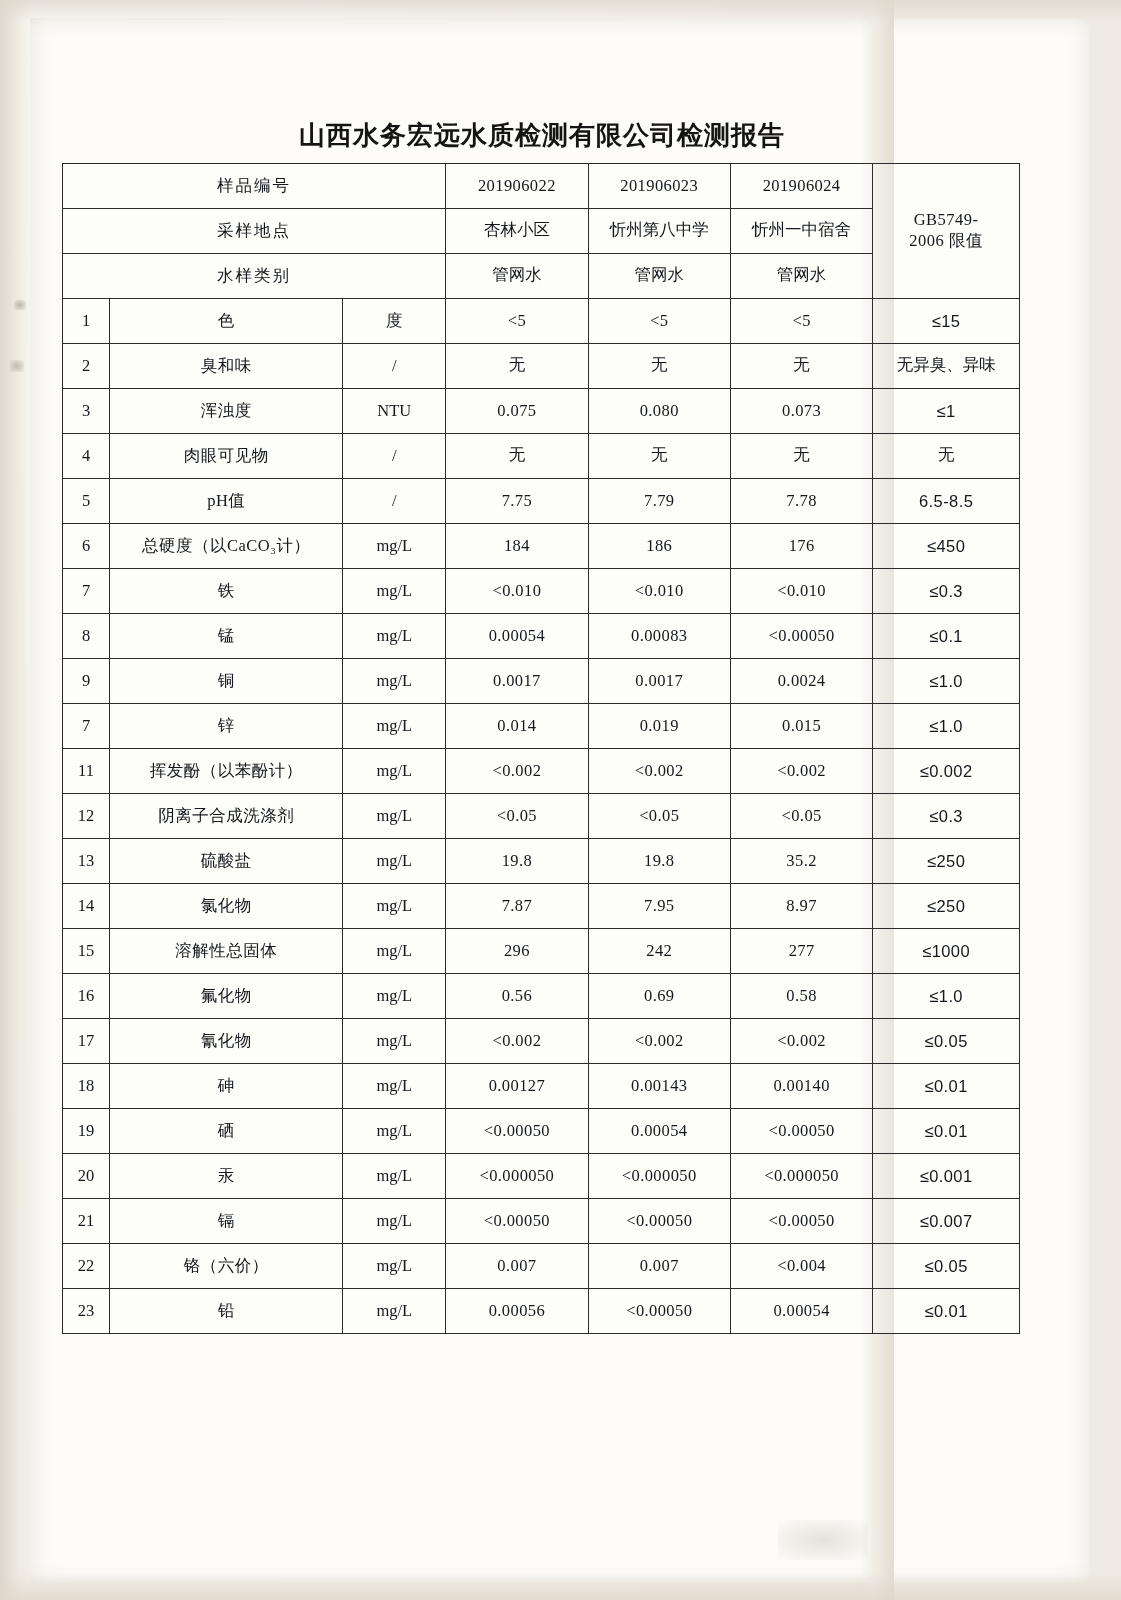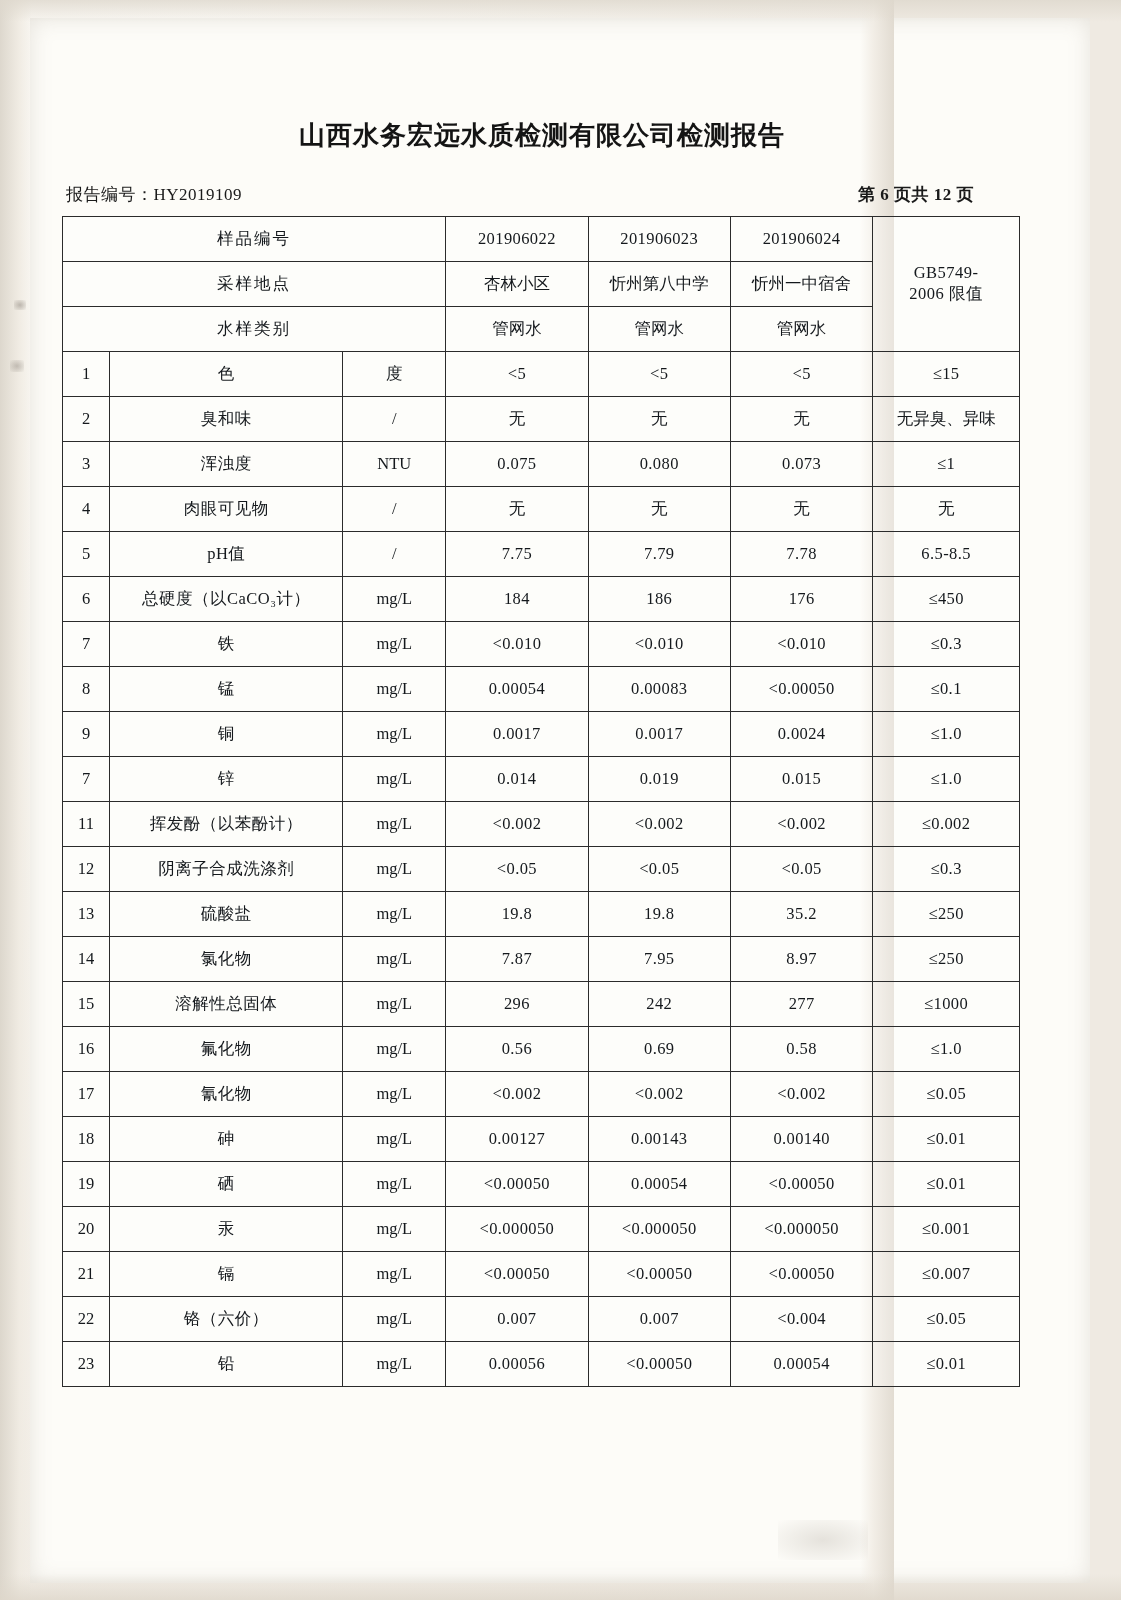--- a/index.html
+++ b/index.html
@@ -125,26 +125,26 @@
   td.unit {
     font-size: 15.5px;
     font-family: "Liberation Serif", serif;
   }
   td.val {
     font-family: "Liberation Serif", serif;
     font-size: 16px;
     letter-spacing: .4px;
   }
   td.lim {
-    font-family: Liberation Serif, serif;
+    font-family: Liberation Sans, sans-serif;
     font-size: 16px;
     letter-spacing: .4px;
   }
   td.cn-val {
-    font-family: Liberation Serif, serif;
+    font-family: Liberation Mono, monospace;
     font-size: 16px;
   }
   .col-idx   { width: 44px; }
   .col-item  { width: 218px; }
   .col-unit  { width: 96px; }
   .col-s     { width: 133px; }
   .col-lim   { width: 137px; }
   .smudge1 {
     position:absolute; left: 14px; top: 300px; width: 12px; height: 10px;
     background: radial-gradient(ellipse, rgba(90,80,70,.35), rgba(90,80,70,0));
@@ -167,24 +167,20 @@
   <div class="edge-right"></div>
   <div class="edge-top"></div>
   <div class="edge-bottom"></div>
   <div class="smudge1"></div>
   <div class="smudge2"></div>
   <div class="smudge3"></div>
 
   <div class="content">
     <h1 class="doc-title">山西水务宏远水质检测有限公司检测报告</h1>
 
-    <div class="subline">
-      <div class="report-no">报告编号：HY2019109</div>
-      <div class="page-no">第 6 页共 12 页</div>
-    </div>
 
     <table class="report">
       <colgroup>
         <col class="col-idx">
           <col class="col-item">
           <col class="col-unit">
         <col class="col-s">
           <col class="col-s">
           <col class="col-s">
           <col class="col-lim">

